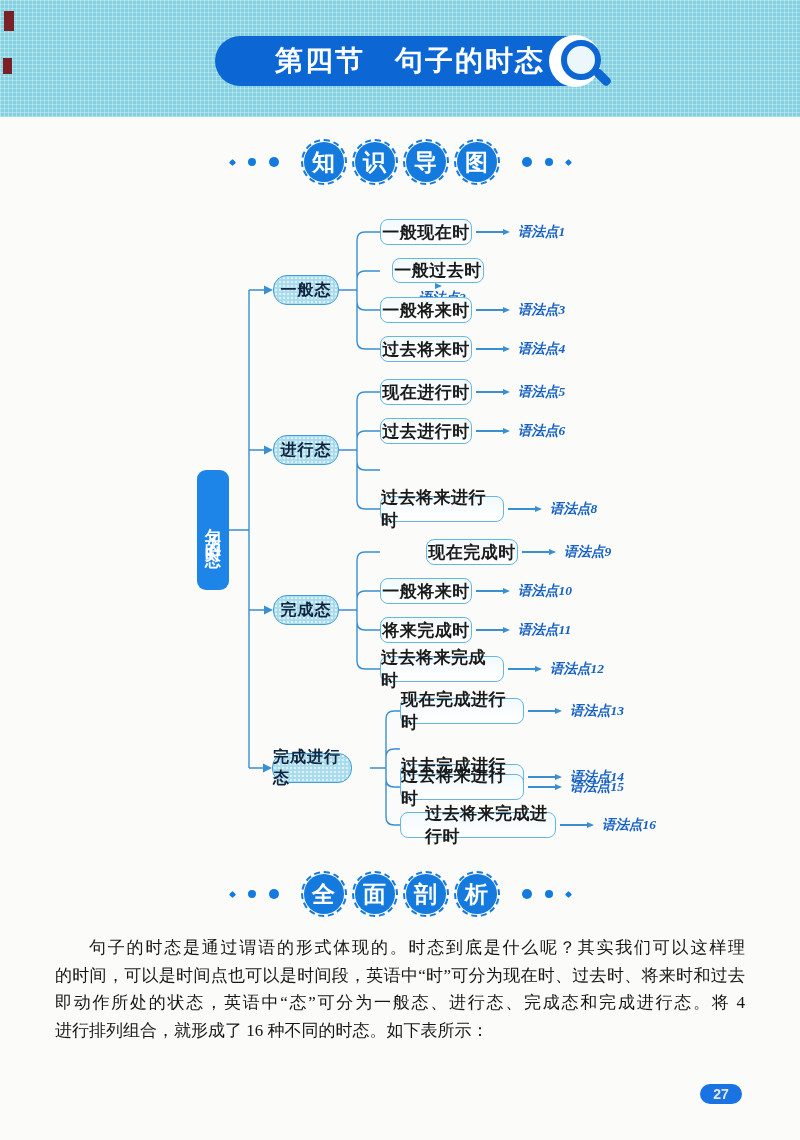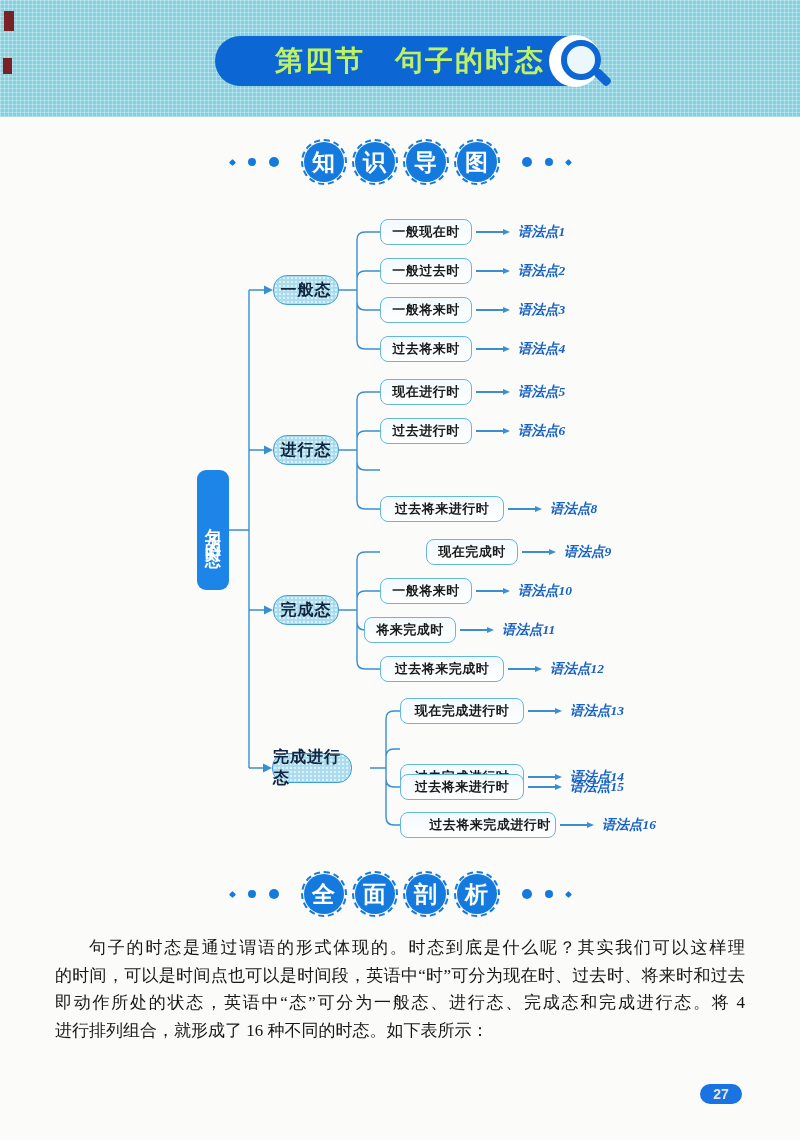--- a/index.html
+++ b/index.html
@@ -11,21 +11,21 @@
   .banner { position:absolute; left:0; top:0; width:800px; height:117px;
     background-color:#83d0e0;
     background-image:
       repeating-linear-gradient(0deg, rgba(255,255,255,.30) 0 1px, transparent 1px 4px),
       repeating-linear-gradient(90deg, rgba(255,255,255,.30) 0 1px, transparent 1px 4px); }
   .print-mark { position:absolute; background:#7a2026; }
   .pm1 { left:4px; top:11px; width:10px; height:20px; }
   .pm2 { left:3px; top:58px; width:9px; height:16px; }
   .title-pill { position:absolute; left:215px; top:36px; width:377px; height:50px;
     background:#0c66d4; border-radius:25px; display:flex; align-items:center; }
-  .title-text { color:#bef264; font-size:28px; font-weight:bold; letter-spacing:2px; padding-left:60px; white-space:nowrap; }
+  .title-text { color:#ffffff; font-size:28px; font-weight:bold; letter-spacing:2px; padding-left:60px; white-space:nowrap; }
   .mag-notch { position:absolute; left:549px; top:35px; width:52px; height:52px; border-radius:50%; background:#fff; }
   .mag-lens { position:absolute; left:561px; top:40px; width:40px; height:40px; border-radius:50%;
     border:6px solid #0c66d4; background:#ecf7fb; }
   .mag-handle { position:absolute; left:593px; top:73px; width:19px; height:9px; background:#0c66d4;
     border-radius:4px; transform:rotate(45deg); }
 
   
   .stamp-header { position:absolute; left:0; width:800px; display:flex; justify-content:center;
     align-items:center; gap:11px; }
   .dots { display:flex; align-items:center; gap:13px; }
@@ -47,21 +47,21 @@
     font-size:16px; font-weight:bold; letter-spacing:6px; line-height:32px; }
   .cat-box { position:absolute; height:30px; border:1.5px solid #43a0d6; border-radius:14px;
     background-color:#abdcee;
     background-image:radial-gradient(circle, rgba(255,255,255,.6) 1px, transparent 1.2px);
     background-size:4px 4px;
     display:flex; align-items:center; justify-content:center;
     font-size:16px; font-weight:bold; color:#10243f; letter-spacing:1px; }
   .leaf-row { position:absolute; height:26px; display:flex; align-items:center; }
   .leaf-box { height:26px; border:1.5px solid #66b6e2; border-radius:8px;
     background:linear-gradient(#f2fafd, #ffffff); display:flex; align-items:center; justify-content:center;
-    font-size:13px; font-weight:bold; color:#1a1a1a; letter-spacing:.5px; }
+    font-size:17px; font-weight:bold; color:#1a1a1a; letter-spacing:.5px; }
   .w5 { width:92px; } .w7 { width:124px; } .w9 { width:156px;padding-left:24px; }
   .arrow-line { width:27px; height:1.5px; background:#3a8fd2; margin-left:4px; }
   .arrow-head { width:0; height:0; border-left:7px solid #3a8fd2;
     border-top:3.5px solid transparent; border-bottom:3.5px solid transparent; }
   .gp { margin-left:8px; color:#1460c4; font-family:"Liberation Serif", serif;
     font-style:italic; font-weight:bold; font-size:13.5px; white-space:nowrap; }
 
   
   .paragraph { position:absolute; left:55px; top:934px; width:690px;
     font-family:"Liberation Serif", serif; font-size:17px; color:#161616; }
@@ -124,21 +124,21 @@
     <div class="cat-box" style="left:273px; top:435px; width:66px;">进行态</div>
     <div class="cat-box" style="left:273px; top:595px; width:66px;">完成态</div>
     <div class="cat-box" style="left:272px; top:753px; width:80px;">完成进行态</div>
 
     <div class="leaf-row" style="left:380px; top:219px;">
       <div class="leaf-box w5">一般现在时</div>
       <div class="arrow-line"></div>
         <div class="arrow-head"></div>
       <div class="gp">语法点1</div>
     </div>
-    <div class="leaf-row" style="left:380px; top:258px;">
+    <div class="leaf-row" style="left:392px; top:258px;flex-direction:column;">
       <div class="leaf-box w5">一般过去时</div>
       <div class="arrow-line"></div>
         <div class="arrow-head"></div>
       <div class="gp">语法点2</div>
     </div>
     <div class="leaf-row" style="left:380px; top:297px;">
       <div class="leaf-box w5">一般将来时</div>
       <div class="arrow-line"></div>
         <div class="arrow-head"></div>
       <div class="gp">语法点3</div>
@@ -174,21 +174,21 @@
       <div class="arrow-line"></div>
         <div class="arrow-head"></div>
       <div class="gp">语法点9</div>
     </div>
     <div class="leaf-row" style="left:380px; top:578px;">
       <div class="leaf-box w5">一般将来时</div>
       <div class="arrow-line"></div>
         <div class="arrow-head"></div>
       <div class="gp">语法点10</div>
     </div>
-    <div class="leaf-row" style="left:364px; top:617px;">
+    <div class="leaf-row" style="left:380px; top:617px;">
       <div class="leaf-box w5">将来完成时</div>
       <div class="arrow-line"></div>
         <div class="arrow-head"></div>
       <div class="gp">语法点11</div>
     </div>
     <div class="leaf-row" style="left:380px; top:656px;">
       <div class="leaf-box w7">过去将来完成时</div>
       <div class="arrow-line"></div>
         <div class="arrow-head"></div>
       <div class="gp">语法点12</div>

